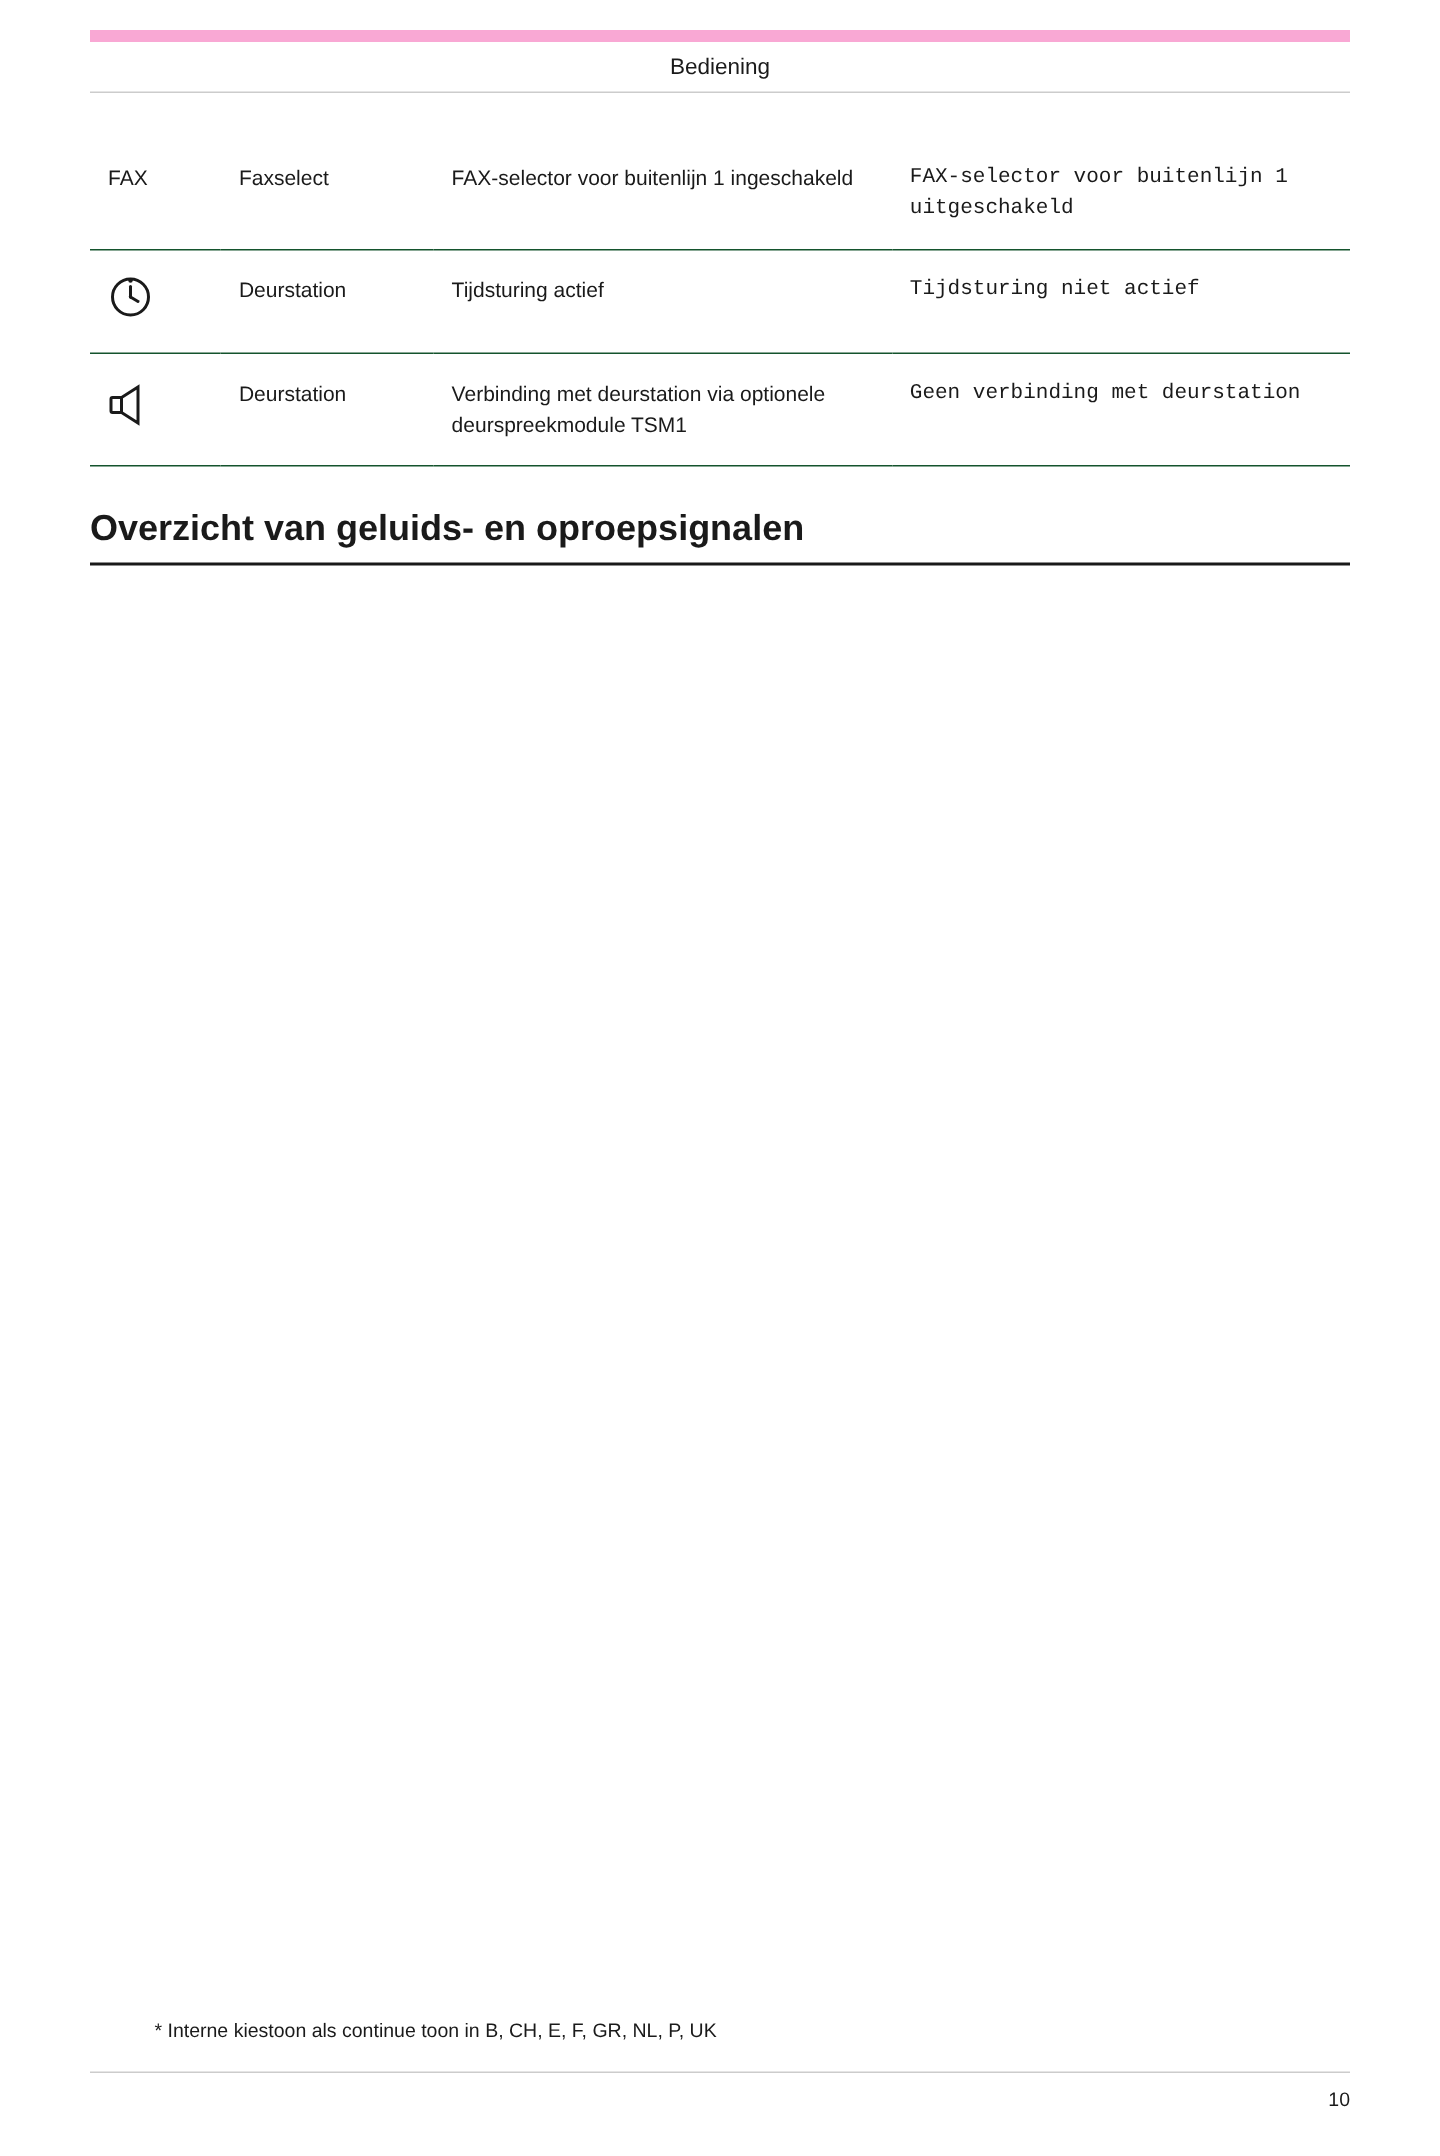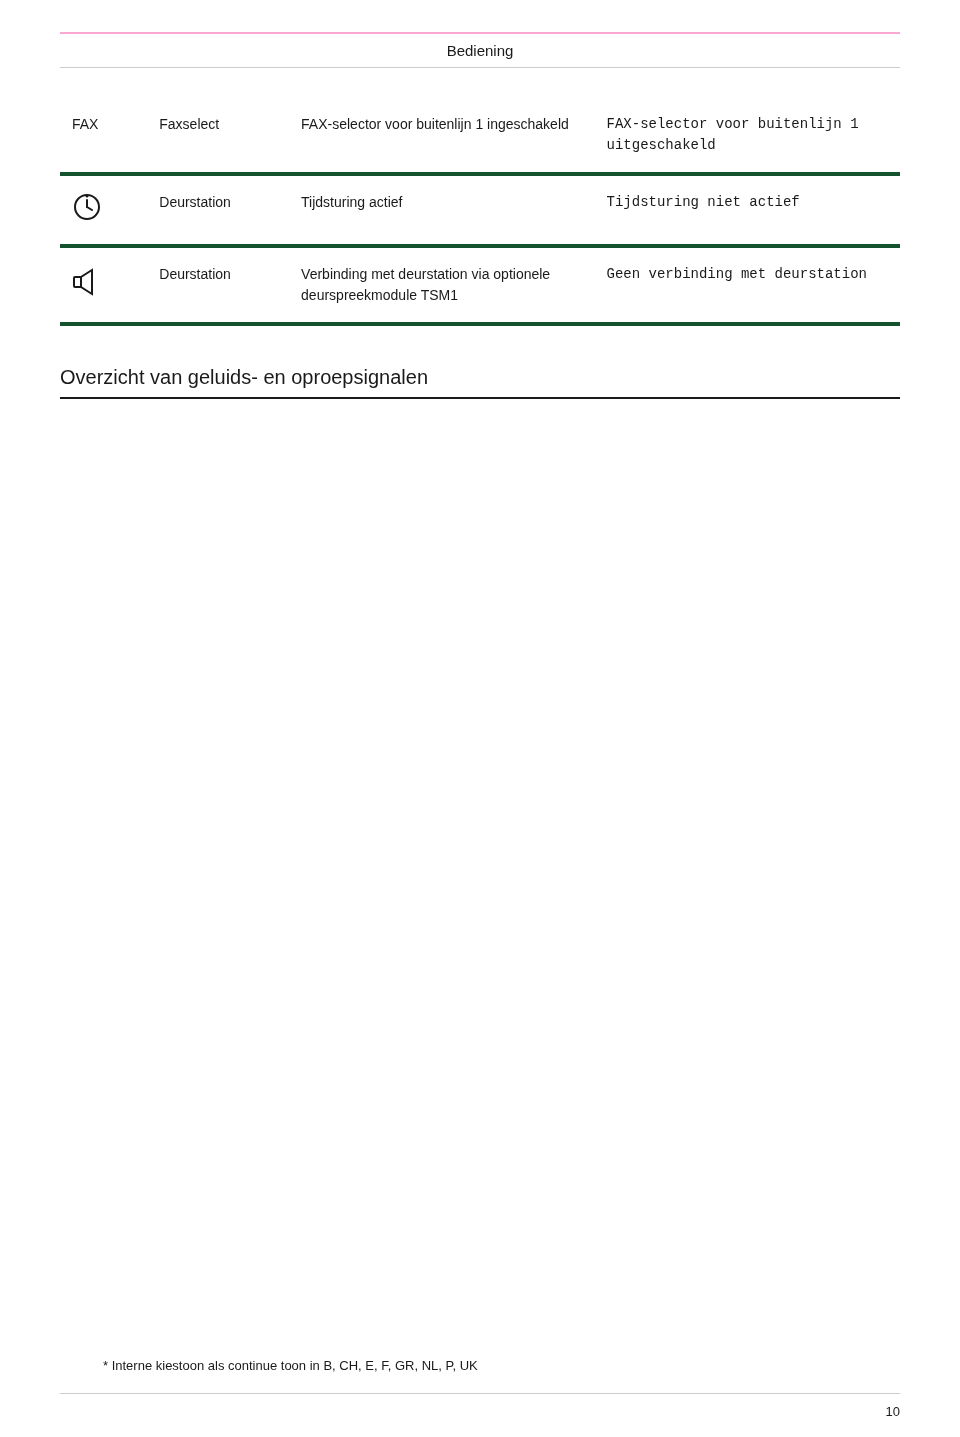--- a/index.html
+++ b/index.html
@@ -20,22 +20,22 @@
 
     .page-container {
       width: 960px;
       min-height: 1437px;
       padding: 0 60px;
       position: relative;
     }
 
     
     .section-header {
-      margin-top: 32px;
-      border-top: 2px solid #f9a8d4;
+      margin-top: 20px;
+      border-top: 8px solid #f9a8d4;
       border-bottom: 1px solid #cccccc;
       padding: 8px 0;
       text-align: center;
     }
 
     .section-header-title {
       font-size: 15px;
       font-weight: normal;
       color: #1a1a1a;
     }
@@ -48,21 +48,21 @@
     }
 
     .bediening-table td {
       vertical-align: top;
       padding: 16px 12px;
       font-size: 14px;
       line-height: 1.5;
     }
 
     .bediening-table tr {
-      border-bottom: 4px solid #14532d;
+      border-bottom: 1px solid #14532d;
     }
 
     .col-icon {
       width: 80px;
       vertical-align: middle;
     }
 
     .col-label {
       width: 130px;
       vertical-align: middle;
@@ -74,24 +74,24 @@
     }
 
     .col-desc2 {
       width: 280px;
       vertical-align: top;
       font-family: Liberation Mono, monospace;
     }
 
     
     .overzicht-heading {
-      margin-top: 40px;
+      margin-top: 28px;
       margin-bottom: 8px;
-      font-size: 20px;
-      font-weight: normal;
+      font-size: 24px;
+      font-weight: bold;
       color: #1a1a1a;
     }
 
     .overzicht-divider {
       border: none;
       border-top: 2px solid #1a1a1a;
       margin-bottom: 0;
     }
 
     

